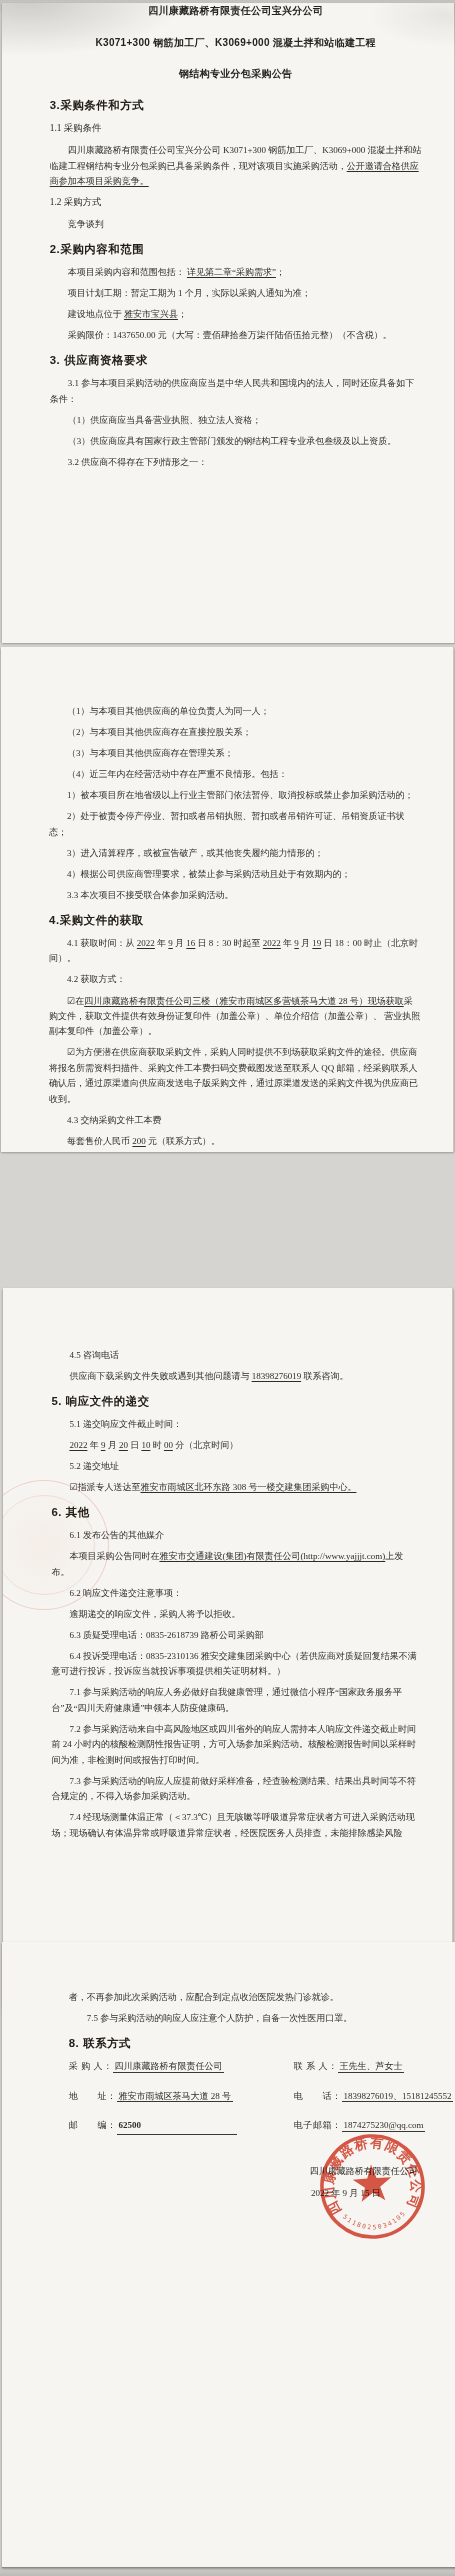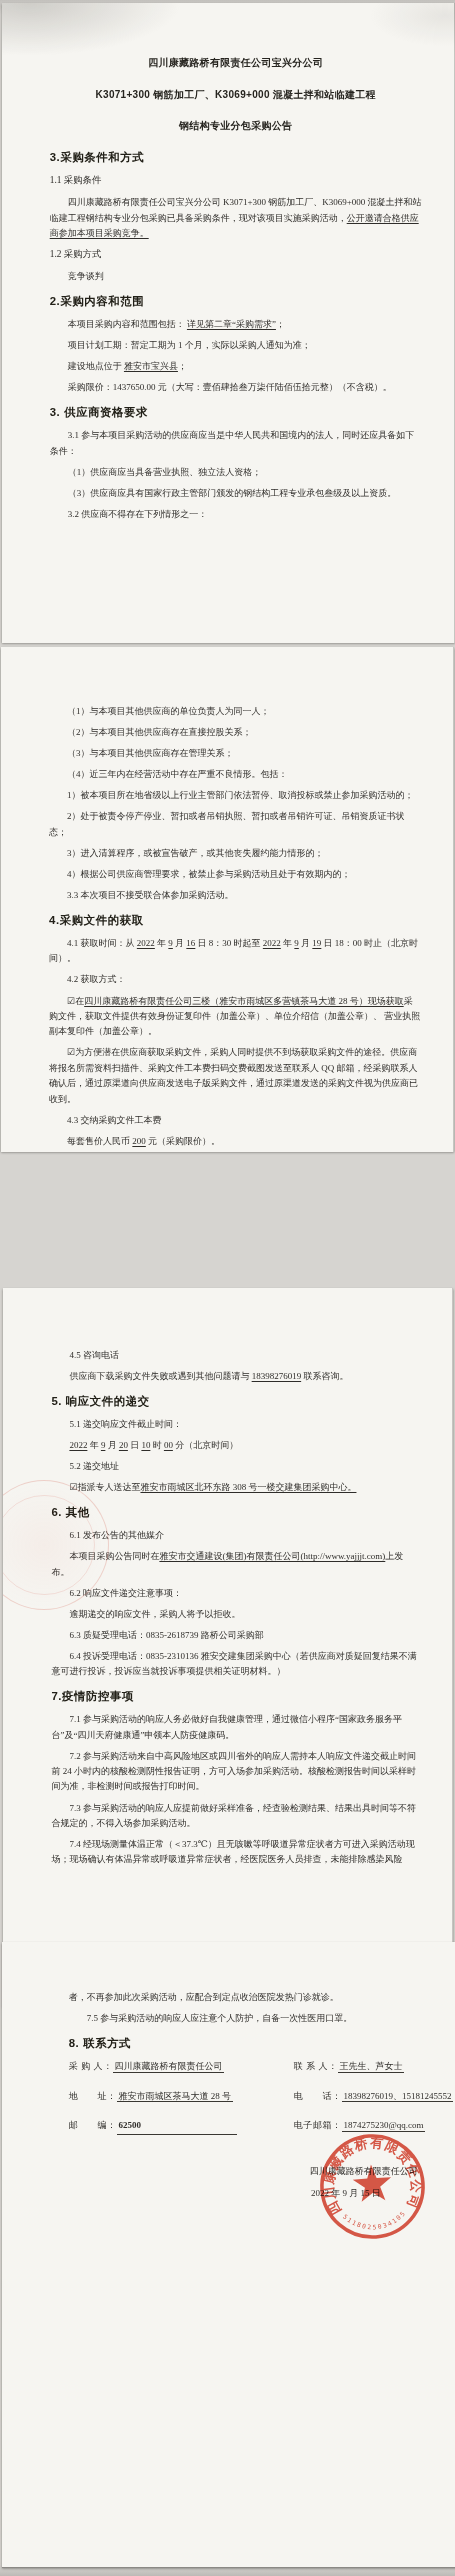--- a/index.html
+++ b/index.html
@@ -31,21 +31,21 @@
                radial-gradient(125px 51px at 98% 2%, rgba(115,112,106,.12), rgba(115,112,106,0) 60%),
                #f6f5f1;}
   #page-2{top:647px;height:505px;left:1.1px;}
   #page-3{top:1288px;height:720px;left:3.4px;width:449px;}
   #page-4{top:1942px;height:625px;border-bottom:1.7px solid #8b8985;padding-left:19px;}
   .content{
     padding:0 32px 0 48px;
     font-size:9px;
     line-height:15.4px;
   }
-  #page-1 .content{padding-top:52px;}
+  #page-1 .content{}
   #page-2 .content{padding-top:57px;}
   #page-3 .content{padding-top:60px;}
   #page-4 .content{padding-top:48px;}
   .b-p{margin:0 0 5.7px;text-indent:2em;}
   .b-p.noindent{text-indent:0;}
   .b-title{
     margin:0 0 16px;text-align:center;text-indent:0;
     font-weight:700;font-size:10px;letter-spacing:0.3px;
     font-family:"Liberation Sans","DejaVu Sans",sans-serif;color:#26241f;
   }
@@ -125,21 +125,21 @@
         <p class="b-p"><span>2）处于被责令停产停业、暂扣或者吊销执照、暂扣或者吊销许可证、吊销资质证书状态；</span></p>
         <p class="b-p"><span>3）进入清算程序，或被宣告破产，或其他丧失履约能力情形的；</span></p>
         <p class="b-p"><span>4）根据公司供应商管理要求，被禁止参与采购活动且处于有效期内的；</span></p>
         <p class="b-p"><span>3.3 本次项目不接受联合体参加采购活动。</span></p>
         <p class="b-h1"><span>4.采购文件的获取</span></p>
         <p class="b-p"><span>4.1 获取时间：从 </span><span class="u">2022</span><span> 年 </span><span class="u">9</span><span> 月 </span><span class="u">16</span><span> 日 8：30 时起至 </span><span class="u">2022</span><span> 年 </span><span class="u">9</span><span> 月 </span><span class="u">19</span><span> 日 18：00 时止（北京时间）。</span></p>
         <p class="b-p"><span>4.2 获取方式：</span></p>
         <p class="b-p"><span>☑在</span><span class="u">四川康藏路桥有限责任公司三楼（雅安市雨城区多营镇茶马大道 28 号）现场获取</span><span>采购文件，获取文件提供有效身份证复印件（加盖公章）、单位介绍信（加盖公章）、 营业执照副本复印件（加盖公章）。</span></p>
         <p class="b-p"><span>☑为方便潜在供应商获取采购文件，采购人同时提供不到场获取采购文件的途径。供应商将报名所需资料扫描件、采购文件工本费扫码交费截图发送至联系人 QQ 邮箱，经采购联系人确认后，通过原渠道向供应商发送电子版采购文件，通过原渠道发送的采购文件视为供应商已收到。</span></p>
         <p class="b-p"><span>4.3 交纳采购文件工本费</span></p>
-        <p class="b-p"><span>每套售价人民币 </span><span class="u">200</span><span> 元（采购限价）。</span></p>
+        <p class="b-p"><span>每套售价人民币 </span><span class="u">200</span><span> 元（联系方式）。</span></p>
         <p class="b-p"><span>4.4 联系人</span></p>
         <p class="b-p"><span>供应商在购买或领取采购文件时务必填写本次采购业务的联系人，在采购过程中的相关信息将以短信形式发送到该联系人手机上。</span></p>
       </div>
   </div>
 
   <div class="page" id="page-3">
     <div class="ghost-stamp"></div>
     <div class="content">
         <p class="b-p"><span>4.5 咨询电话</span></p>
         <p class="b-p"><span>供应商下载采购文件失败或遇到其他问题请与 </span><span class="u">18398276019</span><span> 联系咨询。</span></p>
@@ -148,21 +148,20 @@
         <p class="b-p"><span class="u">2022</span><span> 年 </span><span class="u">9</span><span> 月 </span><span class="u">20</span><span> 日 </span><span class="u">10</span><span> 时 </span><span class="u">00</span><span> 分（北京时间）</span></p>
         <p class="b-p"><span>5.2 递交地址</span></p>
         <p class="b-p"><span>☑指派专人送达至</span><span class="u">雅安市雨城区北环东路 308 号一楼交建集团采购中心。</span></p>
         <p class="b-h1"><span>6. 其他</span></p>
         <p class="b-p"><span>6.1 发布公告的其他媒介</span></p>
         <p class="b-p"><span>本项目采购公告同时在</span><span class="u">雅安市交通建设(集团)有限责任公司(http://www.yajjjt.com)</span><span>上发布。</span></p>
         <p class="b-p"><span>6.2 响应文件递交注意事项：</span></p>
         <p class="b-p"><span>逾期递交的响应文件，采购人将予以拒收。</span></p>
         <p class="b-p"><span>6.3 质疑受理电话：0835-2618739 路桥公司采购部</span></p>
         <p class="b-p"><span>6.4 投诉受理电话：0835-2310136 雅安交建集团采购中心（若供应商对质疑回复结果不满意可进行投诉，投诉应当就投诉事项提供相关证明材料。）</span></p>
-        <p class="b-h1"><span>7.疫情防控事项</span></p>
         <p class="b-p"><span>7.1 参与采购活动的响应人务必做好自我健康管理，通过微信小程序“国家政务服务平台”及“四川天府健康通”申领本人防疫健康码。</span></p>
         <p class="b-p"><span>7.2 参与采购活动来自中高风险地区或四川省外的响应人需持本人响应文件递交截止时间前 24 小时内的核酸检测阴性报告证明，方可入场参加采购活动。核酸检测报告时间以采样时间为准，非检测时间或报告打印时间。</span></p>
         <p class="b-p"><span>7.3 参与采购活动的响应人应提前做好采样准备，经查验检测结果、结果出具时间等不符合规定的，不得入场参加采购活动。</span></p>
         <p class="b-p"><span>7.4 经现场测量体温正常（＜37.3℃）且无咳嗽等呼吸道异常症状者方可进入采购活动现场；现场确认有体温异常或呼吸道异常症状者，经医院医务人员排查，未能排除感染风险</span></p>
       </div>
   </div>
 
   <div class="page" id="page-4">
     <div class="content">
         <p class="b-p noindent"><span>者，不再参加此次采购活动，应配合到定点收治医院发热门诊就诊。</span></p>

